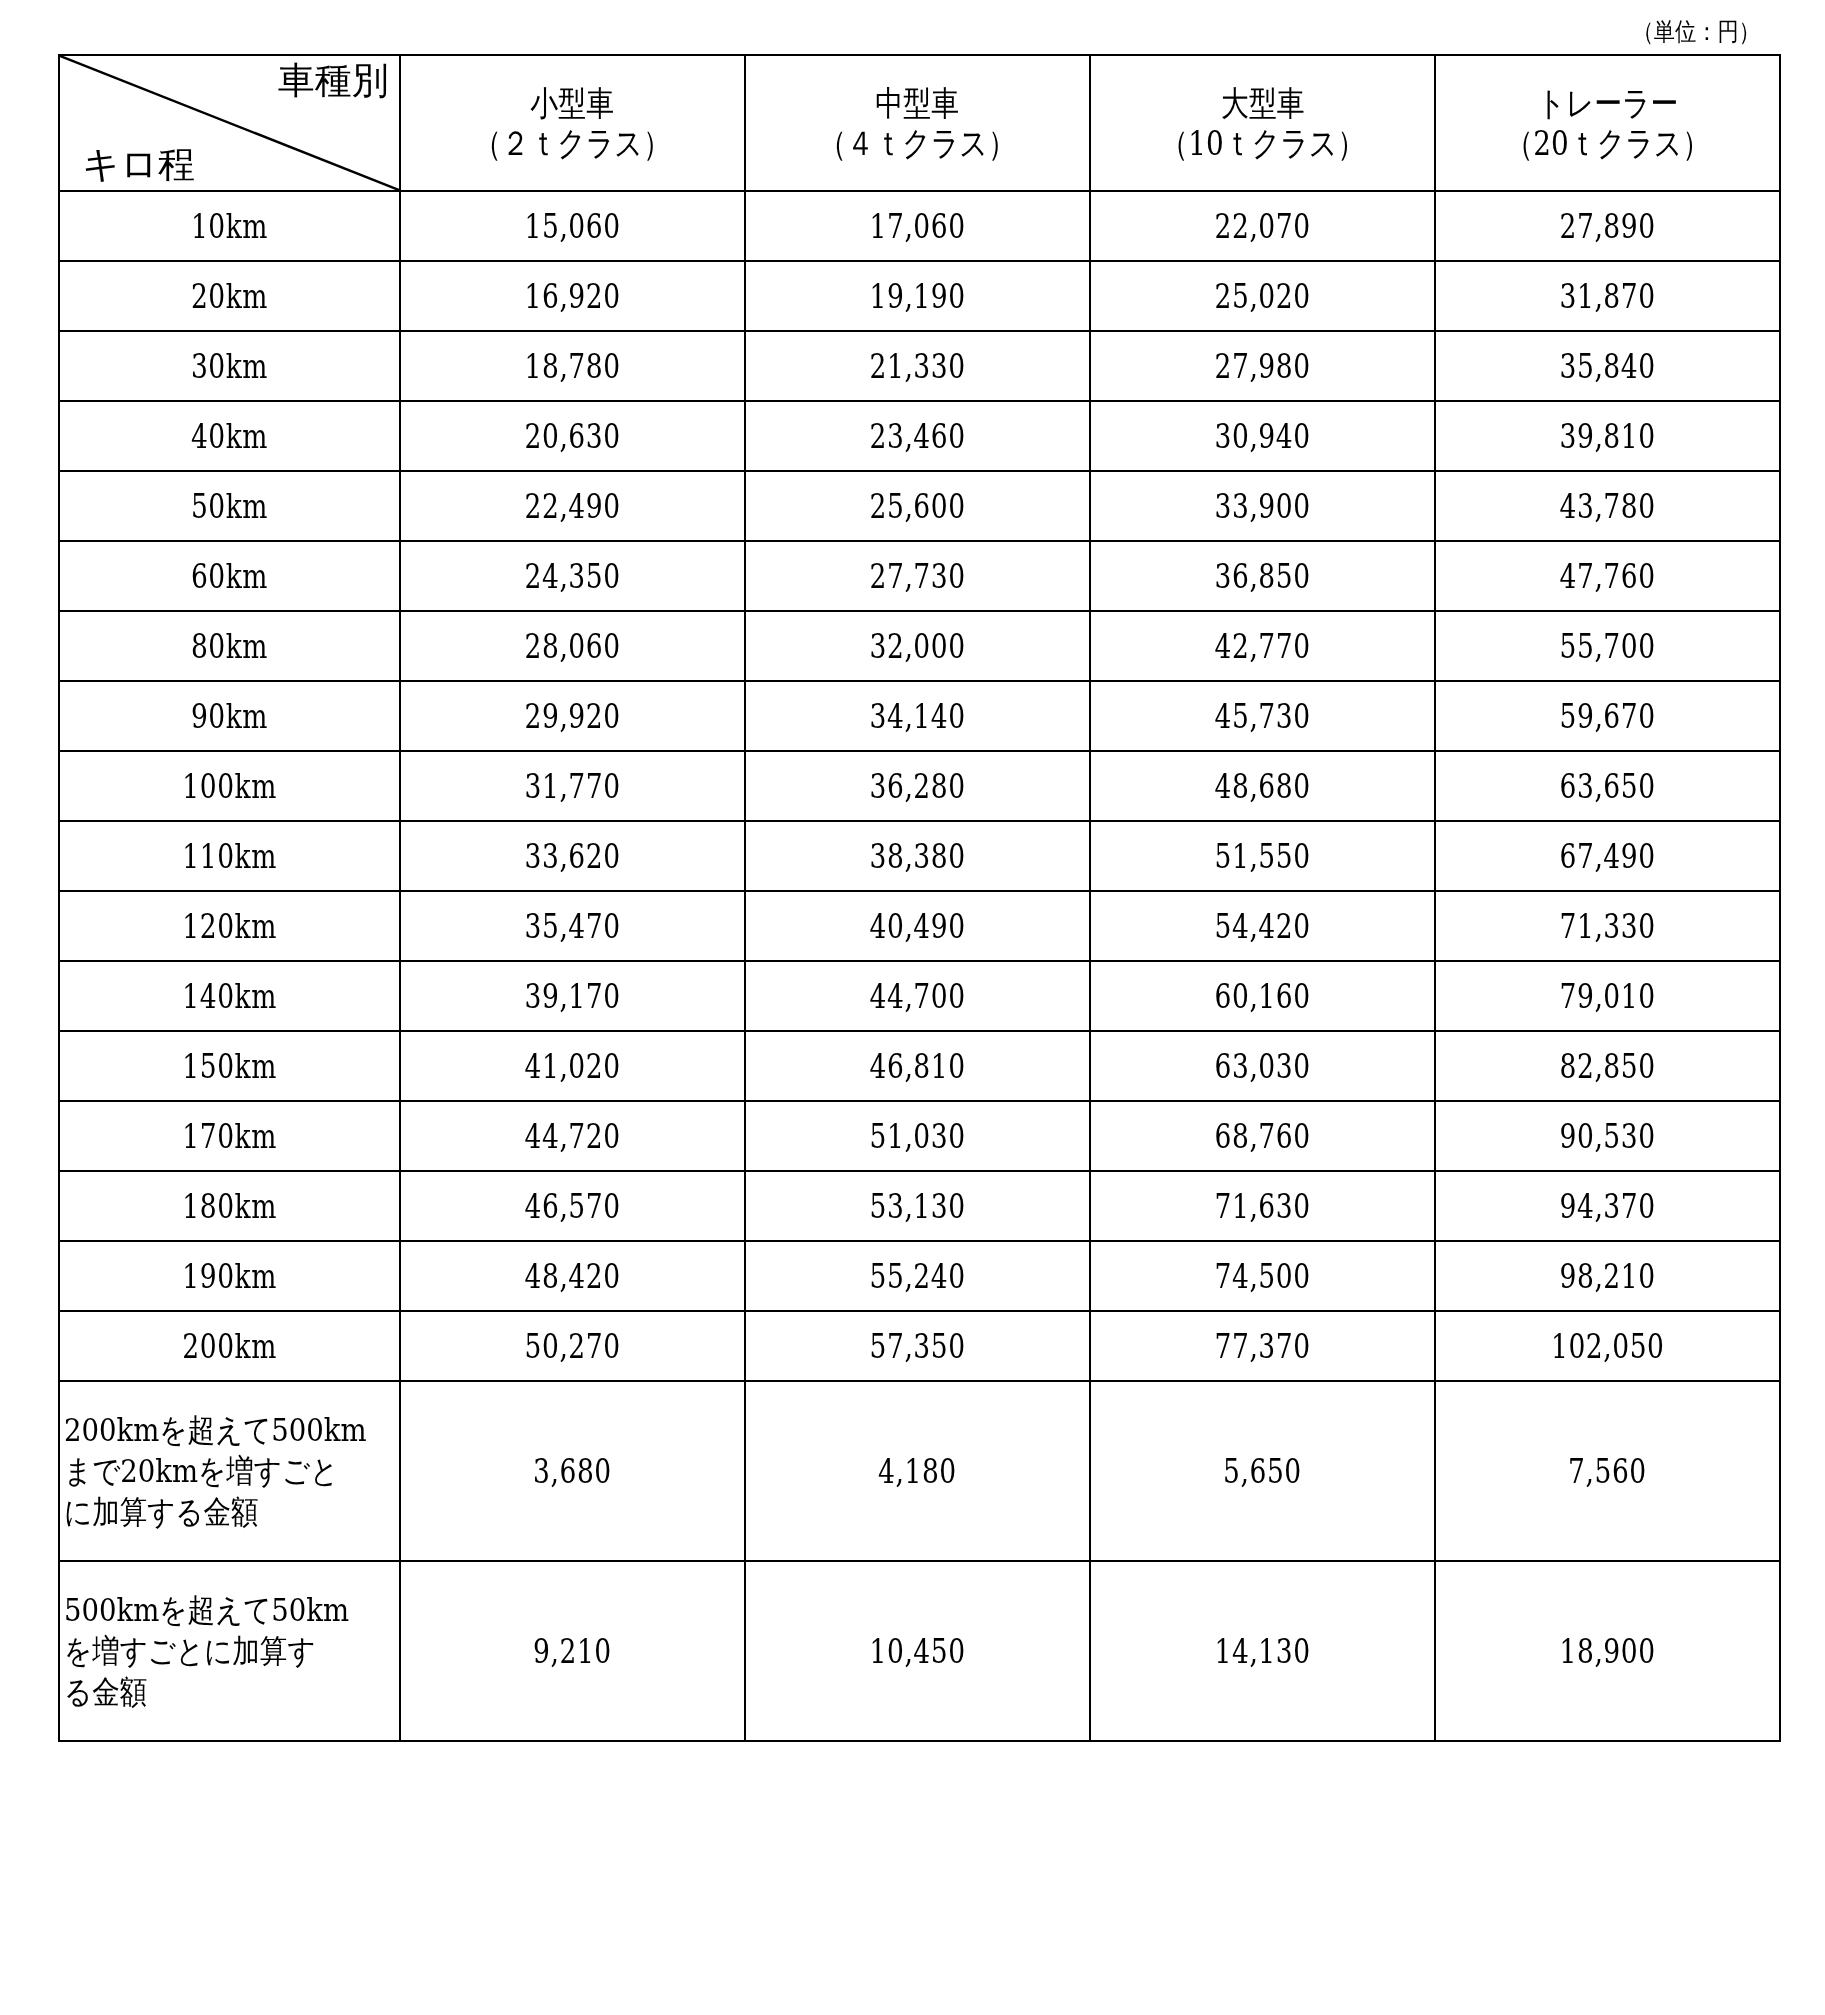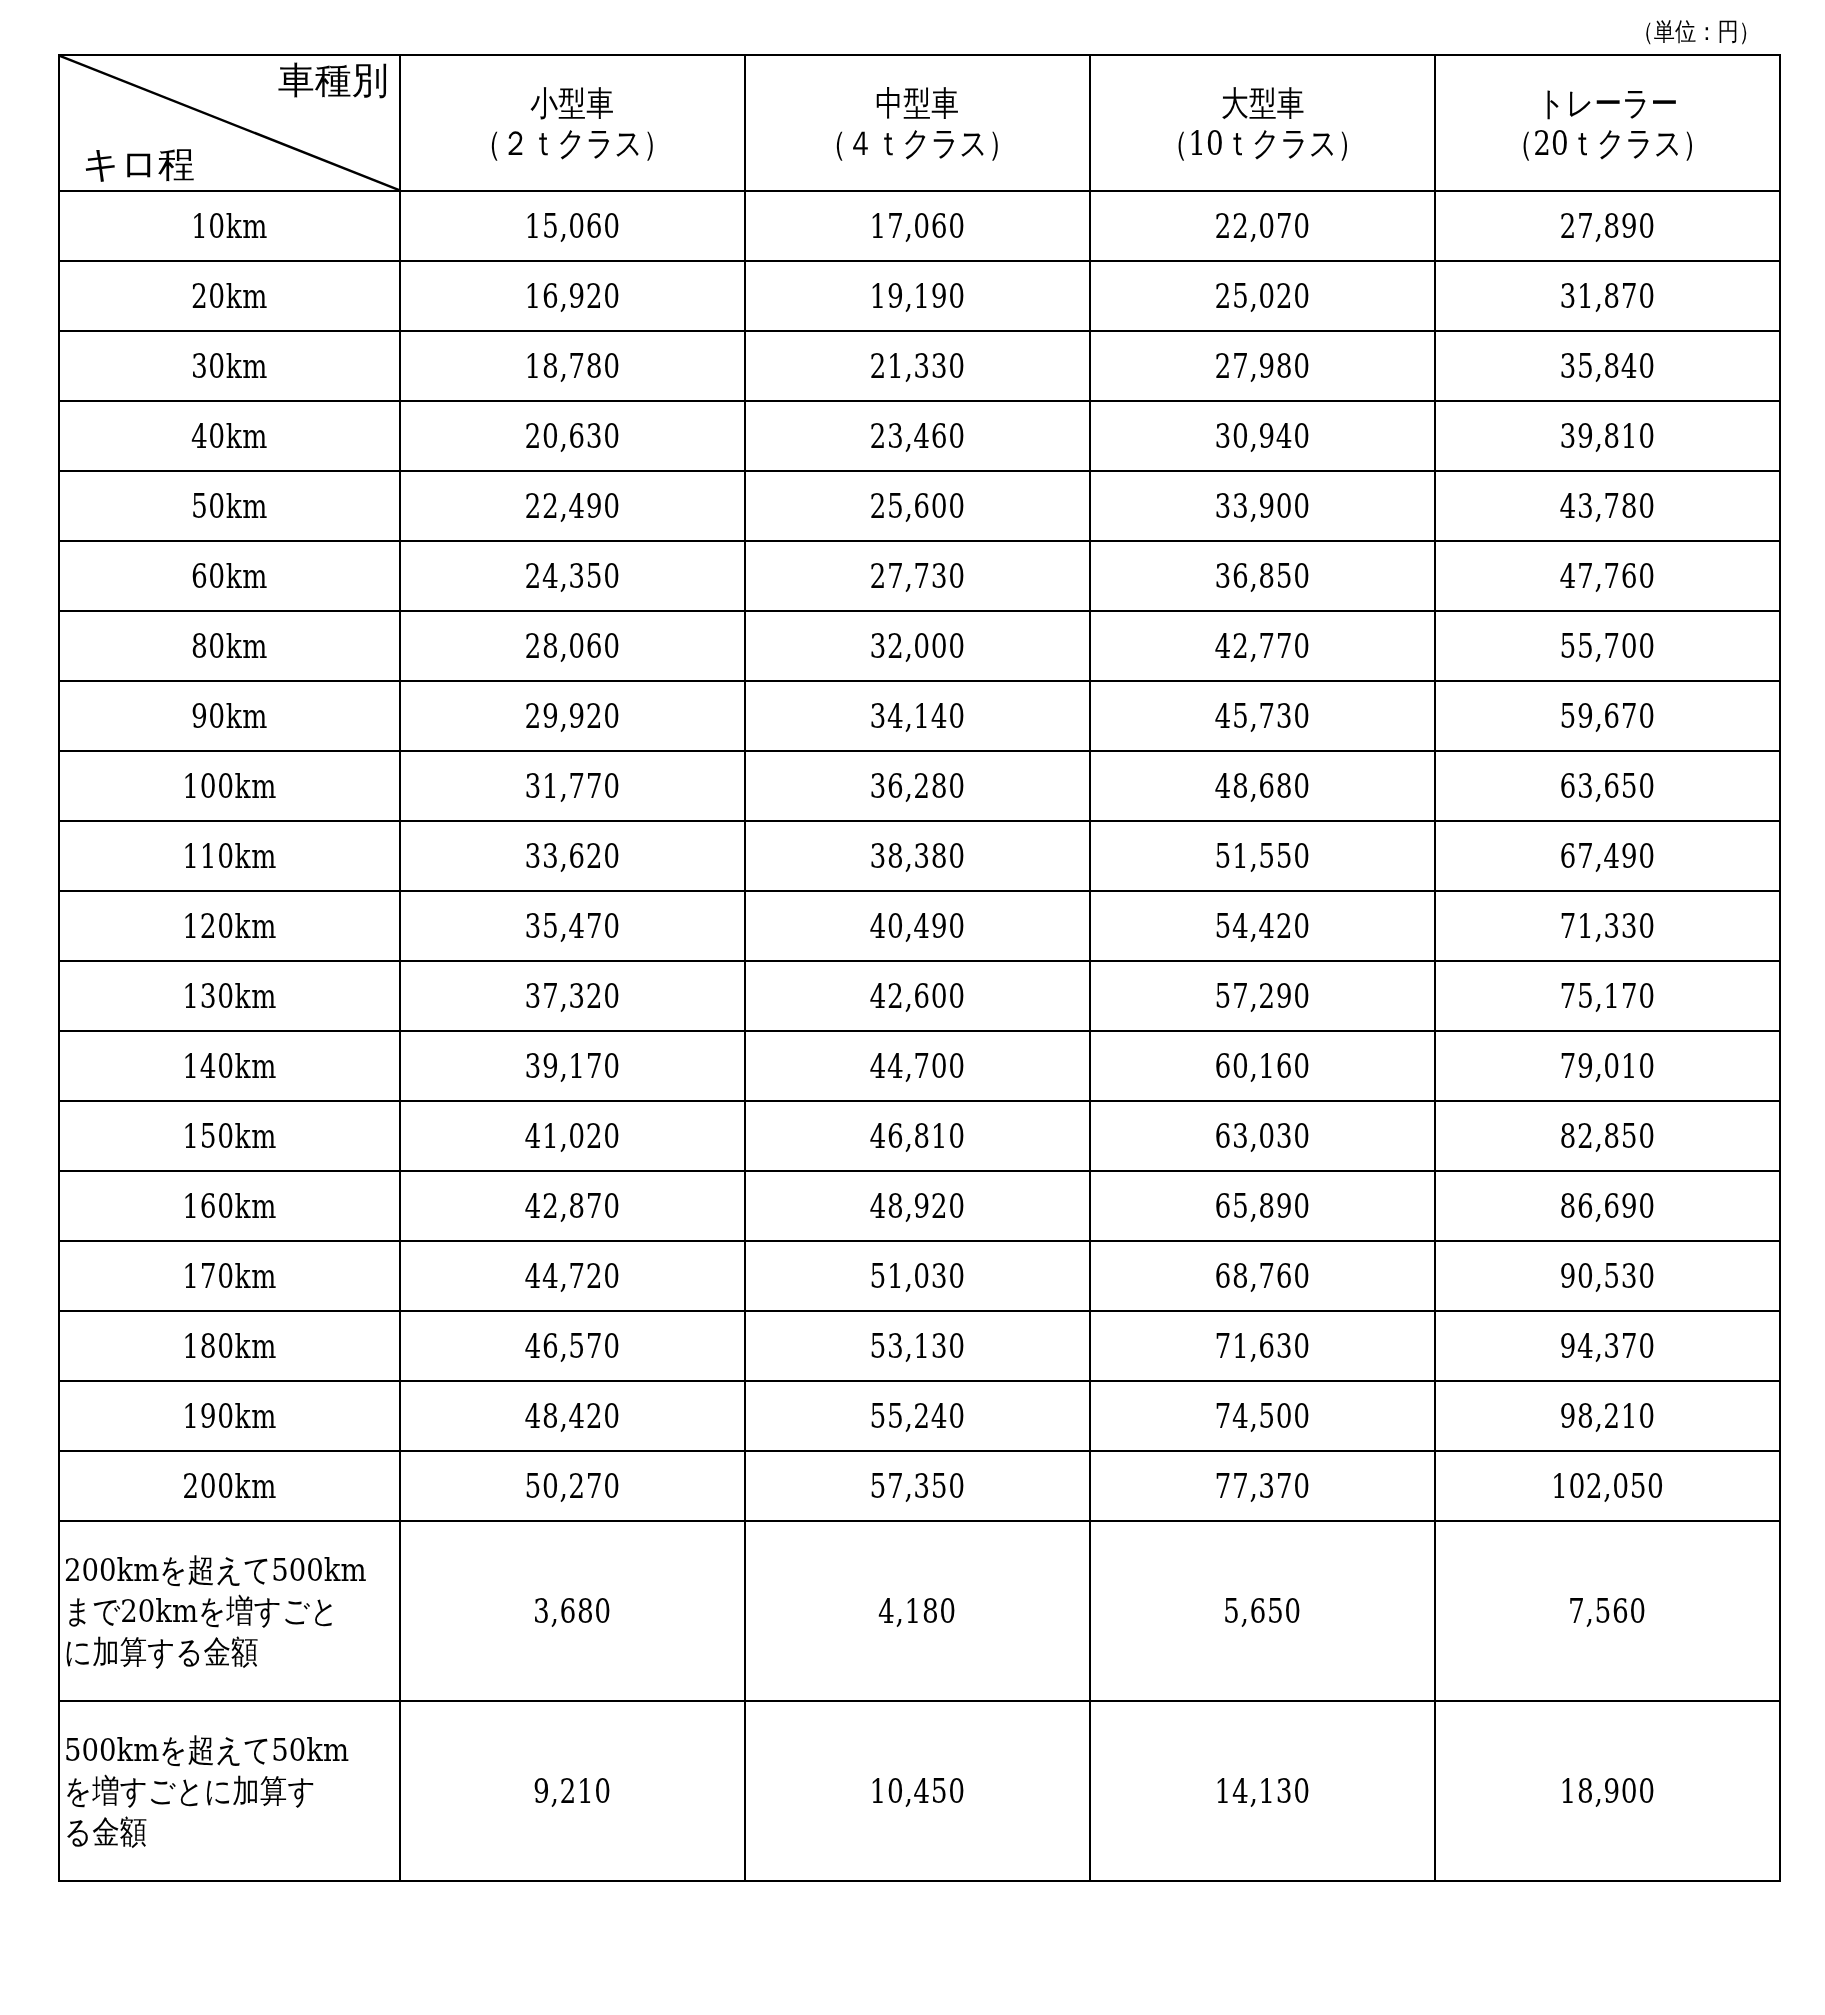--- a/index.html
+++ b/index.html
@@ -167,46 +167,32 @@
         <td><span class="num">67,490</span></td>
       </tr>
       <tr class="row">
         <td><span class="num">120km</span></td>
         <td><span class="num">35,470</span></td>
         <td><span class="num">40,490</span></td>
         <td><span class="num">54,420</span></td>
         <td><span class="num">71,330</span></td>
       </tr>
       <tr class="row">
-        <td><span class="num">130km</span></td>
-        <td><span class="num">37,320</span></td>
-        <td><span class="num">42,600</span></td>
-        <td><span class="num">57,290</span></td>
-        <td><span class="num">75,170</span></td>
-      </tr>
-      <tr class="row">
         <td><span class="num">140km</span></td>
         <td><span class="num">39,170</span></td>
         <td><span class="num">44,700</span></td>
         <td><span class="num">60,160</span></td>
         <td><span class="num">79,010</span></td>
       </tr>
       <tr class="row">
         <td><span class="num">150km</span></td>
         <td><span class="num">41,020</span></td>
         <td><span class="num">46,810</span></td>
         <td><span class="num">63,030</span></td>
         <td><span class="num">82,850</span></td>
-      </tr>
-      <tr class="row">
-        <td><span class="num">160km</span></td>
-        <td><span class="num">42,870</span></td>
-        <td><span class="num">48,920</span></td>
-        <td><span class="num">65,890</span></td>
-        <td><span class="num">86,690</span></td>
       </tr>
       <tr class="row">
         <td><span class="num">170km</span></td>
         <td><span class="num">44,720</span></td>
         <td><span class="num">51,030</span></td>
         <td><span class="num">68,760</span></td>
         <td><span class="num">90,530</span></td>
       </tr>
       <tr class="row">
         <td><span class="num">180km</span></td>

